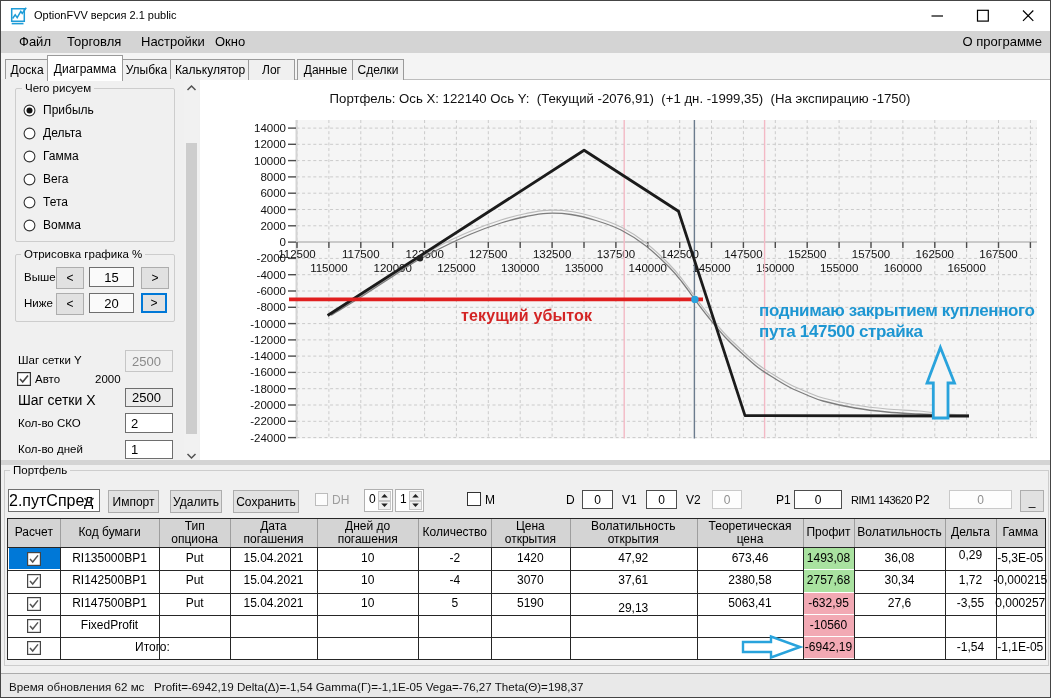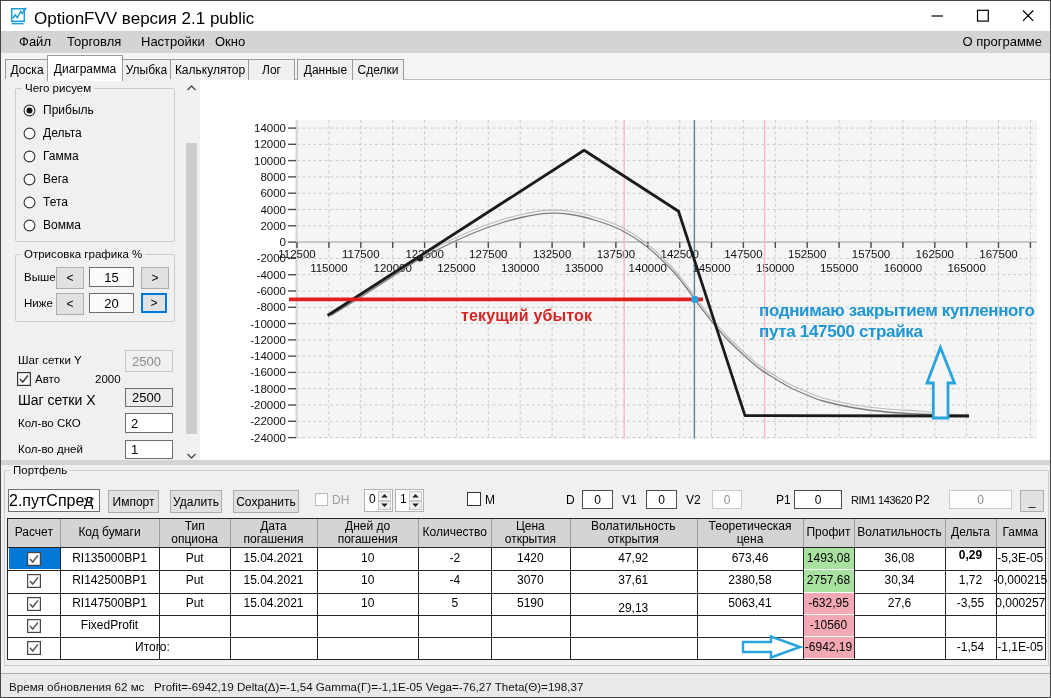--- a/index.html
+++ b/index.html
@@ -12,21 +12,21 @@
 .cell{position:absolute;font-size:12px;display:flex;align-items:center;justify-content:center;text-align:center;line-height:13px;}
 </style></head><body>
 <div id="win">
 
 <div class="abs" style="left:0;top:0;width:1049px;height:30px;background:#fff;">
  <svg class="abs" style="left:9px;top:6px;" width="18" height="18" viewBox="0 0 18 18">
   <path d="M1.7 1.7 H14.3 V14.3 H1.7 Z" fill="#fff" stroke="#1e9cd7" stroke-width="1.5"></path>
   <path d="M1.7 16.6 H13.5" stroke="#1e9cd7" stroke-width="1.6" fill="none"></path>
   <path d="M2.6 11.5 L5.2 7.8 L7.2 10.6 L10.8 4.4 L12.2 6.4 L16.2 0.8" stroke="#1e9cd7" stroke-width="1.5" fill="none" stroke-linejoin="miter"></path>
  </svg>
- <div class="abs" style="left:33px;top:8px;font-size:17px;color:#000;">OptionFVV версия 2.1 public</div>
+ <div class="abs" style="left:33px;top:8px;font-size:11px;color:#000;">OptionFVV версия 2.1 public</div>
  <svg class="abs" style="left:928px;top:0;" width="110" height="30" viewBox="0 0 110 30">
   <path d="M2.5 15 H14" stroke="#000" stroke-width="1.2"></path>
   <rect x="48.5" y="9.3" width="10.8" height="10.8" fill="none" stroke="#000" stroke-width="1.2"></rect>
   <path d="M94 9.5 L104.3 19.8 M104.3 9.5 L94 19.8" stroke="#000" stroke-width="1.2"></path>
  </svg>
 </div>
 <div class="abs" style="left:0;top:30px;width:1049px;height:22px;background:#d4d4d4;">
       <div class="abs" style="left:18px;top:3px;font-size:13px;">Файл</div>
       <div class="abs" style="left:66px;top:3px;font-size:13px;">Торговля</div>
       <div class="abs" style="left:140px;top:3px;font-size:13px;">Настройки</div>
@@ -95,20 +95,21 @@
     <div class="abs" style="left:17px;top:442px;font-size:11.5px;">Кол-во дней</div>
     <div class="abs" style="left:124px;top:439px;width:48px;height:19px;box-sizing:border-box;background:#fff;border:1px solid #6e6e6e;font-size:13px;display:flex;align-items:center;padding-left:5px;">1</div>
     <div class="abs" style="left:183px;top:78px;width:15px;height:384px;background:#f1f1f1;"></div>
     <div class="abs" style="left:185px;top:142px;width:11px;height:291px;background:#cdcdcd;"></div>
     <svg class="abs" style="left:184px;top:82px;" width="13" height="10" viewBox="0 0 13 10">
       <path d="M2.5 7 L6.5 3 L10.5 7" fill="none" stroke="#505050" stroke-width="1.5"></path>
     </svg>
     <svg class="abs" style="left:184px;top:450px;" width="13" height="10" viewBox="0 0 13 10">
       <path d="M2.5 3 L6.5 7 L10.5 3" fill="none" stroke="#505050" stroke-width="1.5"></path>
     </svg>
+    <div class="abs" style="left:195px;top:90px;width:848px;text-align:center;font-size:13.2px;color:#111;">Портфель: Ось X: 122140 Ось Y:&nbsp;&nbsp;(Текущий -2076,91)&nbsp;&nbsp;(+1 дн. -1999,35)&nbsp;&nbsp;(На экспирацию -1750)</div>
     <svg class="abs" style="left:199px;top:78px;" width="848" height="384" viewBox="199 78 848 384">
       <rect x="295" y="119" width="741" height="318.5" fill="#f5f5f5"></rect>
       <line x1="295.5" y1="436.6" x2="1036" y2="436.6" stroke="#cbcbcb" stroke-width="1" stroke-dasharray="3 2.6"></line>
       <line x1="295.5" y1="420.3" x2="1036" y2="420.3" stroke="#cbcbcb" stroke-width="1" stroke-dasharray="3 2.6"></line>
       <line x1="295.5" y1="404.0" x2="1036" y2="404.0" stroke="#cbcbcb" stroke-width="1" stroke-dasharray="3 2.6"></line>
       <line x1="295.5" y1="387.7" x2="1036" y2="387.7" stroke="#cbcbcb" stroke-width="1" stroke-dasharray="3 2.6"></line>
       <line x1="295.5" y1="371.4" x2="1036" y2="371.4" stroke="#cbcbcb" stroke-width="1" stroke-dasharray="3 2.6"></line>
       <line x1="295.5" y1="355.1" x2="1036" y2="355.1" stroke="#cbcbcb" stroke-width="1" stroke-dasharray="3 2.6"></line>
       <line x1="295.5" y1="338.9" x2="1036" y2="338.9" stroke="#cbcbcb" stroke-width="1" stroke-dasharray="3 2.6"></line>
       <line x1="295.5" y1="322.6" x2="1036" y2="322.6" stroke="#cbcbcb" stroke-width="1" stroke-dasharray="3 2.6"></line>
@@ -349,21 +350,21 @@
     <div class="cell" style="left:58.6px;top:547.0px;width:99.8px;height:21.3px;">RI135000BP1</div>
     <div class="cell" style="left:158.4px;top:547.0px;width:70.6px;height:21.3px;">Put</div>
     <div class="cell" style="left:229.0px;top:547.0px;width:87.0px;height:21.3px;">15.04.2021</div>
     <div class="cell" style="left:316.0px;top:547.0px;width:101.4px;height:21.3px;">10</div>
     <div class="cell" style="left:417.4px;top:547.0px;width:72.8px;height:21.3px;">-2</div>
     <div class="cell" style="left:490.2px;top:547.0px;width:78.3px;height:21.3px;">1420</div>
     <div class="cell" style="left:568.5px;top:547.0px;width:127.5px;height:21.3px;">47,92</div>
     <div class="cell" style="left:696.0px;top:547.0px;width:106.0px;height:21.3px;">673,46</div>
     <div class="cell" style="left:802.0px;top:547.0px;width:51.0px;height:21.3px;">1493,08</div>
     <div class="cell" style="left:853.0px;top:547.0px;width:91.0px;height:21.3px;">36,08</div>
-    <div class="cell" style="left:944.0px;top:547.0px;width:51.0px;height:15px;font-weight:bold;">0,29</div>
+    <div class="cell" style="left:944.0px;top:547.0px;width:51.0px;height:15px;">0,29</div>
     <div class="cell" style="left:995.0px;top:547.0px;width:48.5px;height:21.3px;">-5,3E-05</div>
     <svg class="abs" style="left:26px;top:573.3px;" width="14" height="14" viewBox="0 0 14 14">
       <rect x="0.6" y="0.6" width="12.8" height="12.8" fill="#fff" stroke="#454545" stroke-width="1.2"></rect>
       <path d="M3 7 L5.7 10 L11 3.4" fill="none" stroke="#555" stroke-width="1.5"></path>
     </svg>
     <div class="abs" style="left:803.0px;top:569.3px;width:50.0px;height:21.3px;background:#a9e2a0;"></div>
     <div class="cell" style="left:58.6px;top:569.3px;width:99.8px;height:21.3px;">RI142500BP1</div>
     <div class="cell" style="left:158.4px;top:569.3px;width:70.6px;height:21.3px;">Put</div>
     <div class="cell" style="left:229.0px;top:569.3px;width:87.0px;height:21.3px;">15.04.2021</div>
     <div class="cell" style="left:316.0px;top:569.3px;width:101.4px;height:21.3px;">10</div>

